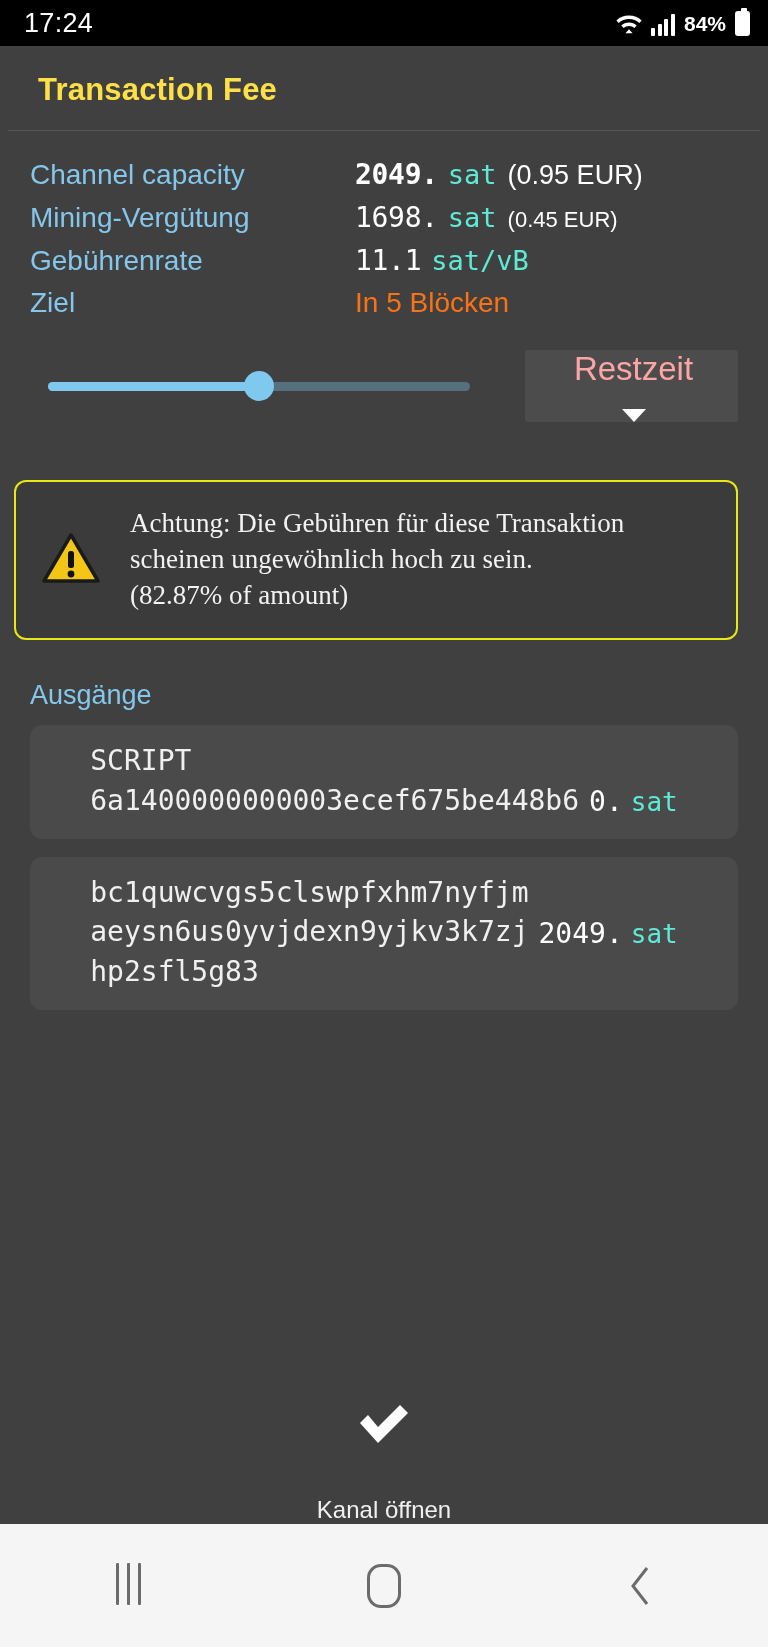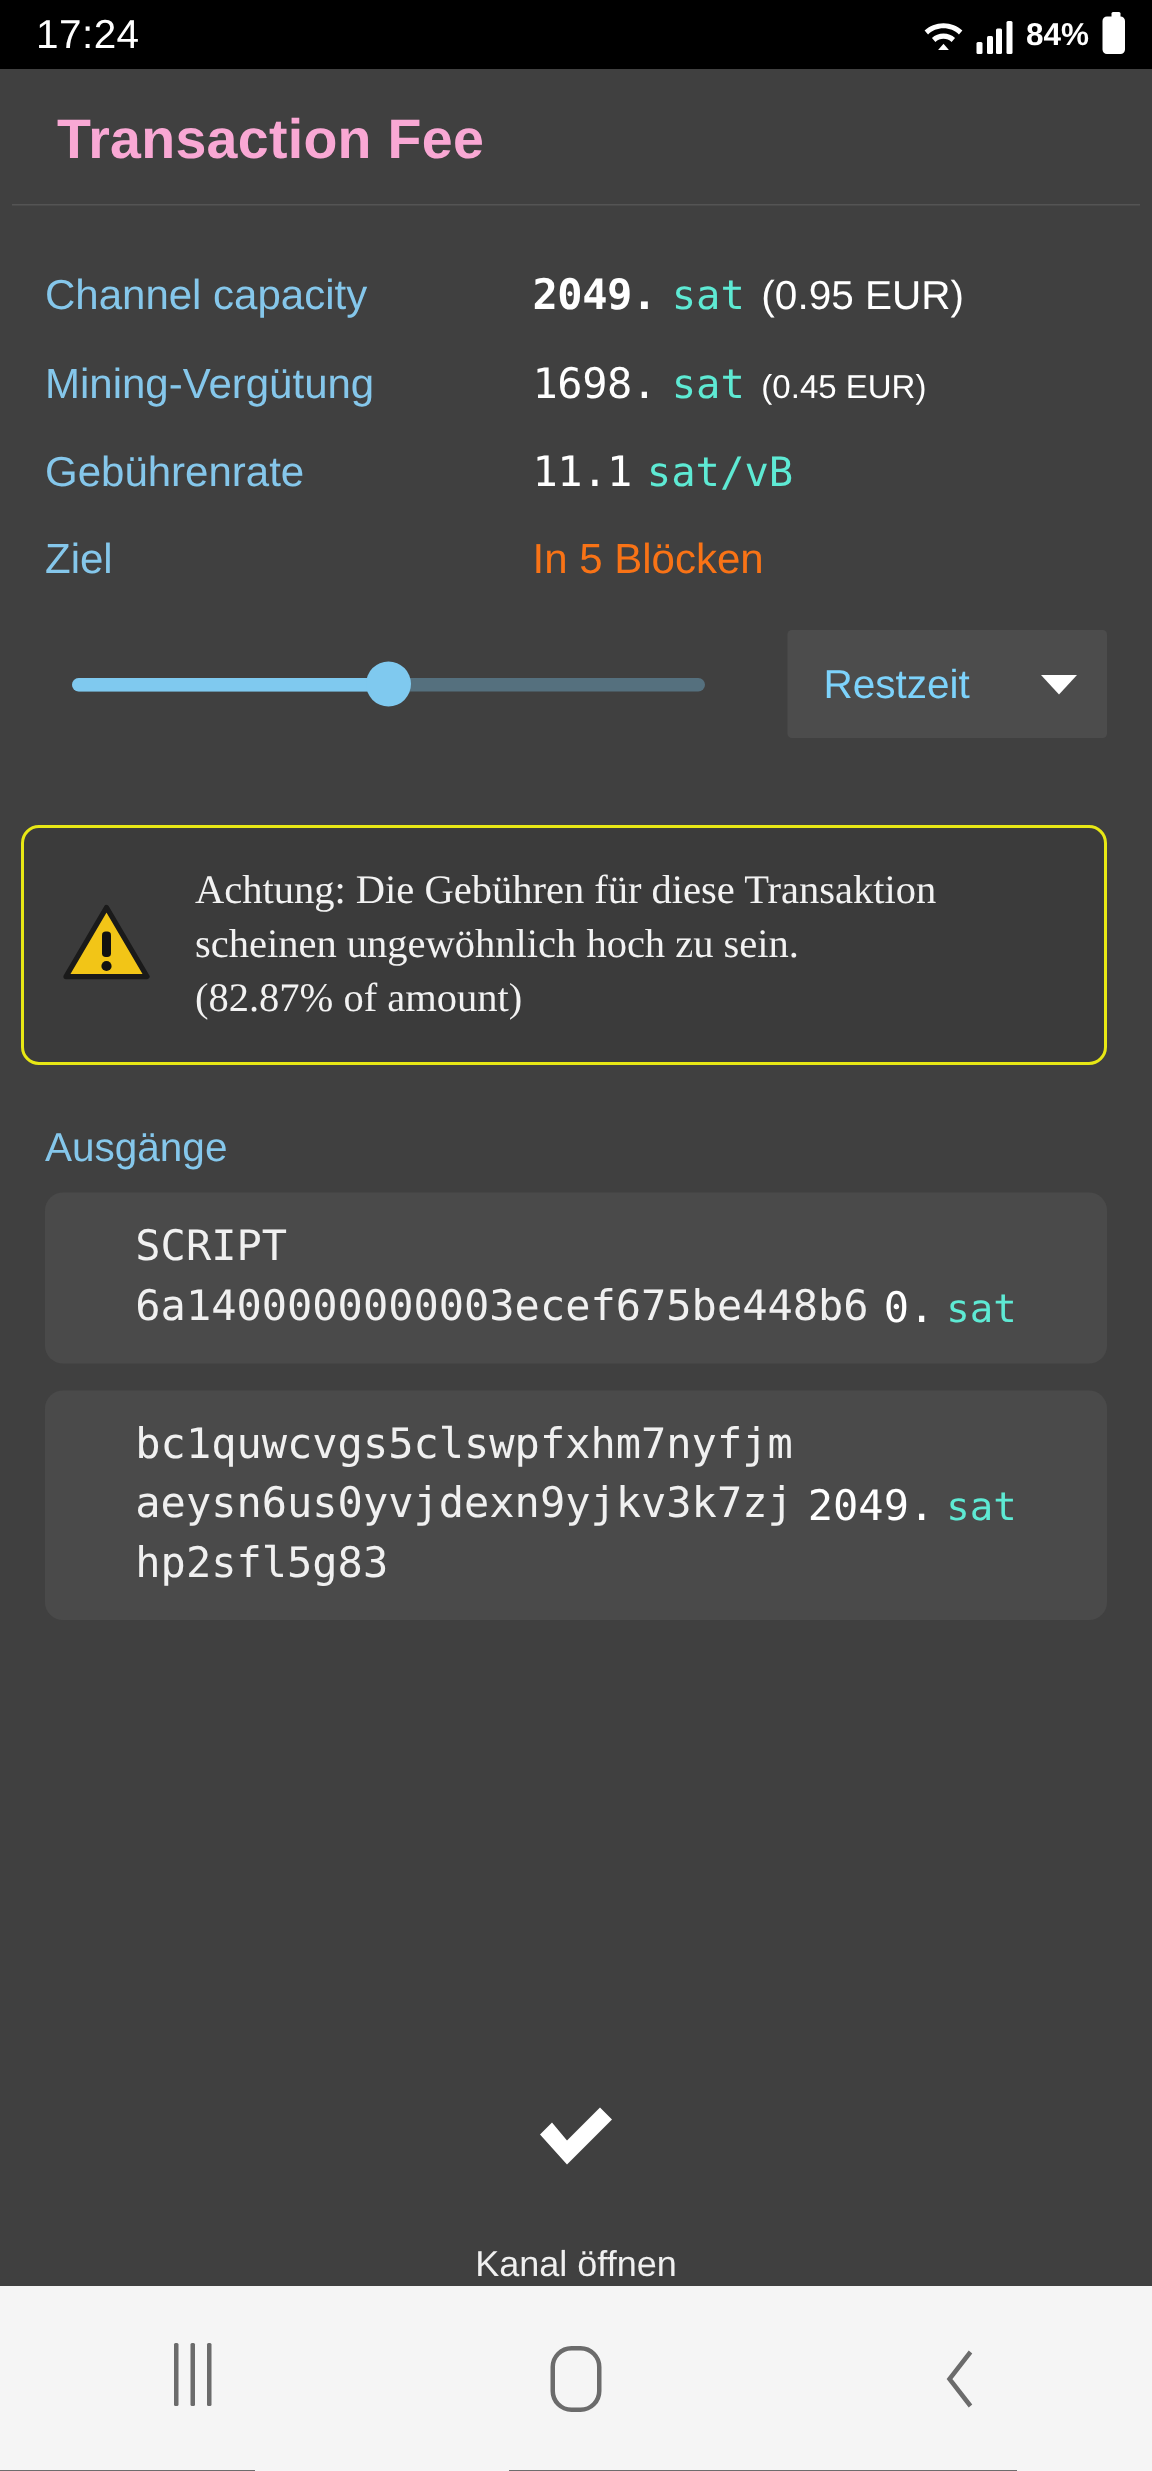--- a/index.html
+++ b/index.html
@@ -32,26 +32,26 @@
     width:15px; height:25px; border:2px solid #fff; border-radius:3px;
     position:relative; background:#fff; margin-left:2px;
   }
   .batt-ico:before{
     content:""; position:absolute; top:-5px; left:3.5px;
     width:6px; height:4px; background:#fff; border-radius:1px;
   }
 
   
   .appbar{ padding:26px 0 22px 38px; }
-  .appbar h1{ font-size:37px; font-weight:bold; color:#f9a8d4; letter-spacing:.2px; }
+  .appbar h1{ font-size:31px; font-weight:bold; color:#fde047; letter-spacing:.2px; }
   .divider{ height:1px; background:#545454; margin:0 8px; }
 
   
   .details{ padding:22px 0 0 0; }
-  .drow{ display:flex; align-items:baseline; padding:5px 4px 5px 30px;margin-top:16px; }
+  .drow{ display:flex; align-items:baseline; padding:5px 4px 5px 30px; }
   .dlabel{ color:#85c7eb; font-size:28px; width:325px; flex:0 0 325px; }
   .dvalue{ display:flex; align-items:baseline; color:#fff; }
   .mono{ font-family:"DejaVu Sans Mono", monospace; }
   .amt{ font-size:28px; font-weight:bold; color:#ffffff; letter-spacing:-.3px; }
   .amt-reg{ font-size:28px; font-weight:normal; color:#ffffff; letter-spacing:-.3px; }
   .unit{ color:#5eead4; font-size:27px; margin-left:10px; font-family:"DejaVu Sans Mono", monospace; }
   .fiat{ color:#ffffff; font-size:27px; margin-left:11px; }
   .fiat.sm{ font-size:22px; }
   .plain{ font-size:28px; color:#f97316; }
 
@@ -60,21 +60,21 @@
   .slider-wrap{ position:relative; flex:1; height:60px; display:flex; align-items:center; }
   .track{ position:relative; width:422px; height:9px; background:#55707e; border-radius:5px; }
   .track-fill{ position:absolute; left:0; top:0; height:9px; width:50%; background:#7fc9ef; border-radius:5px; }
   .thumb{
     position:absolute; left:50%; top:50%; width:30px; height:30px; margin-left:-15px; margin-top:-15px;
     background:#7fc9ef; border-radius:50%;
   }
   .dropdown{
     background:#4c4c4c; border-radius:3px; width:213px; height:72px;
     display:flex; align-items:center; justify-content:space-between;
-    padding:0 20px 0 24px; color:#7dd3fc; font-size:27px;
+    padding:0 20px 0 24px; color:#fca5a5; font-size:33px;flex-direction:column;
   }
   .caret{ width:0; height:0; border-left:12px solid transparent; border-right:12px solid transparent; border-top:13px solid #ffffff; }
 
   
   .warn{
     margin:58px 30px 0 14px; border:2px solid #e8e815; border-radius:12px;
     background:#3b3b3b; display:flex; align-items:center; padding:24px 22px 24px 26px; gap:30px;
     min-height:160px;
     font-family:Liberation Serif, serif;
   }

